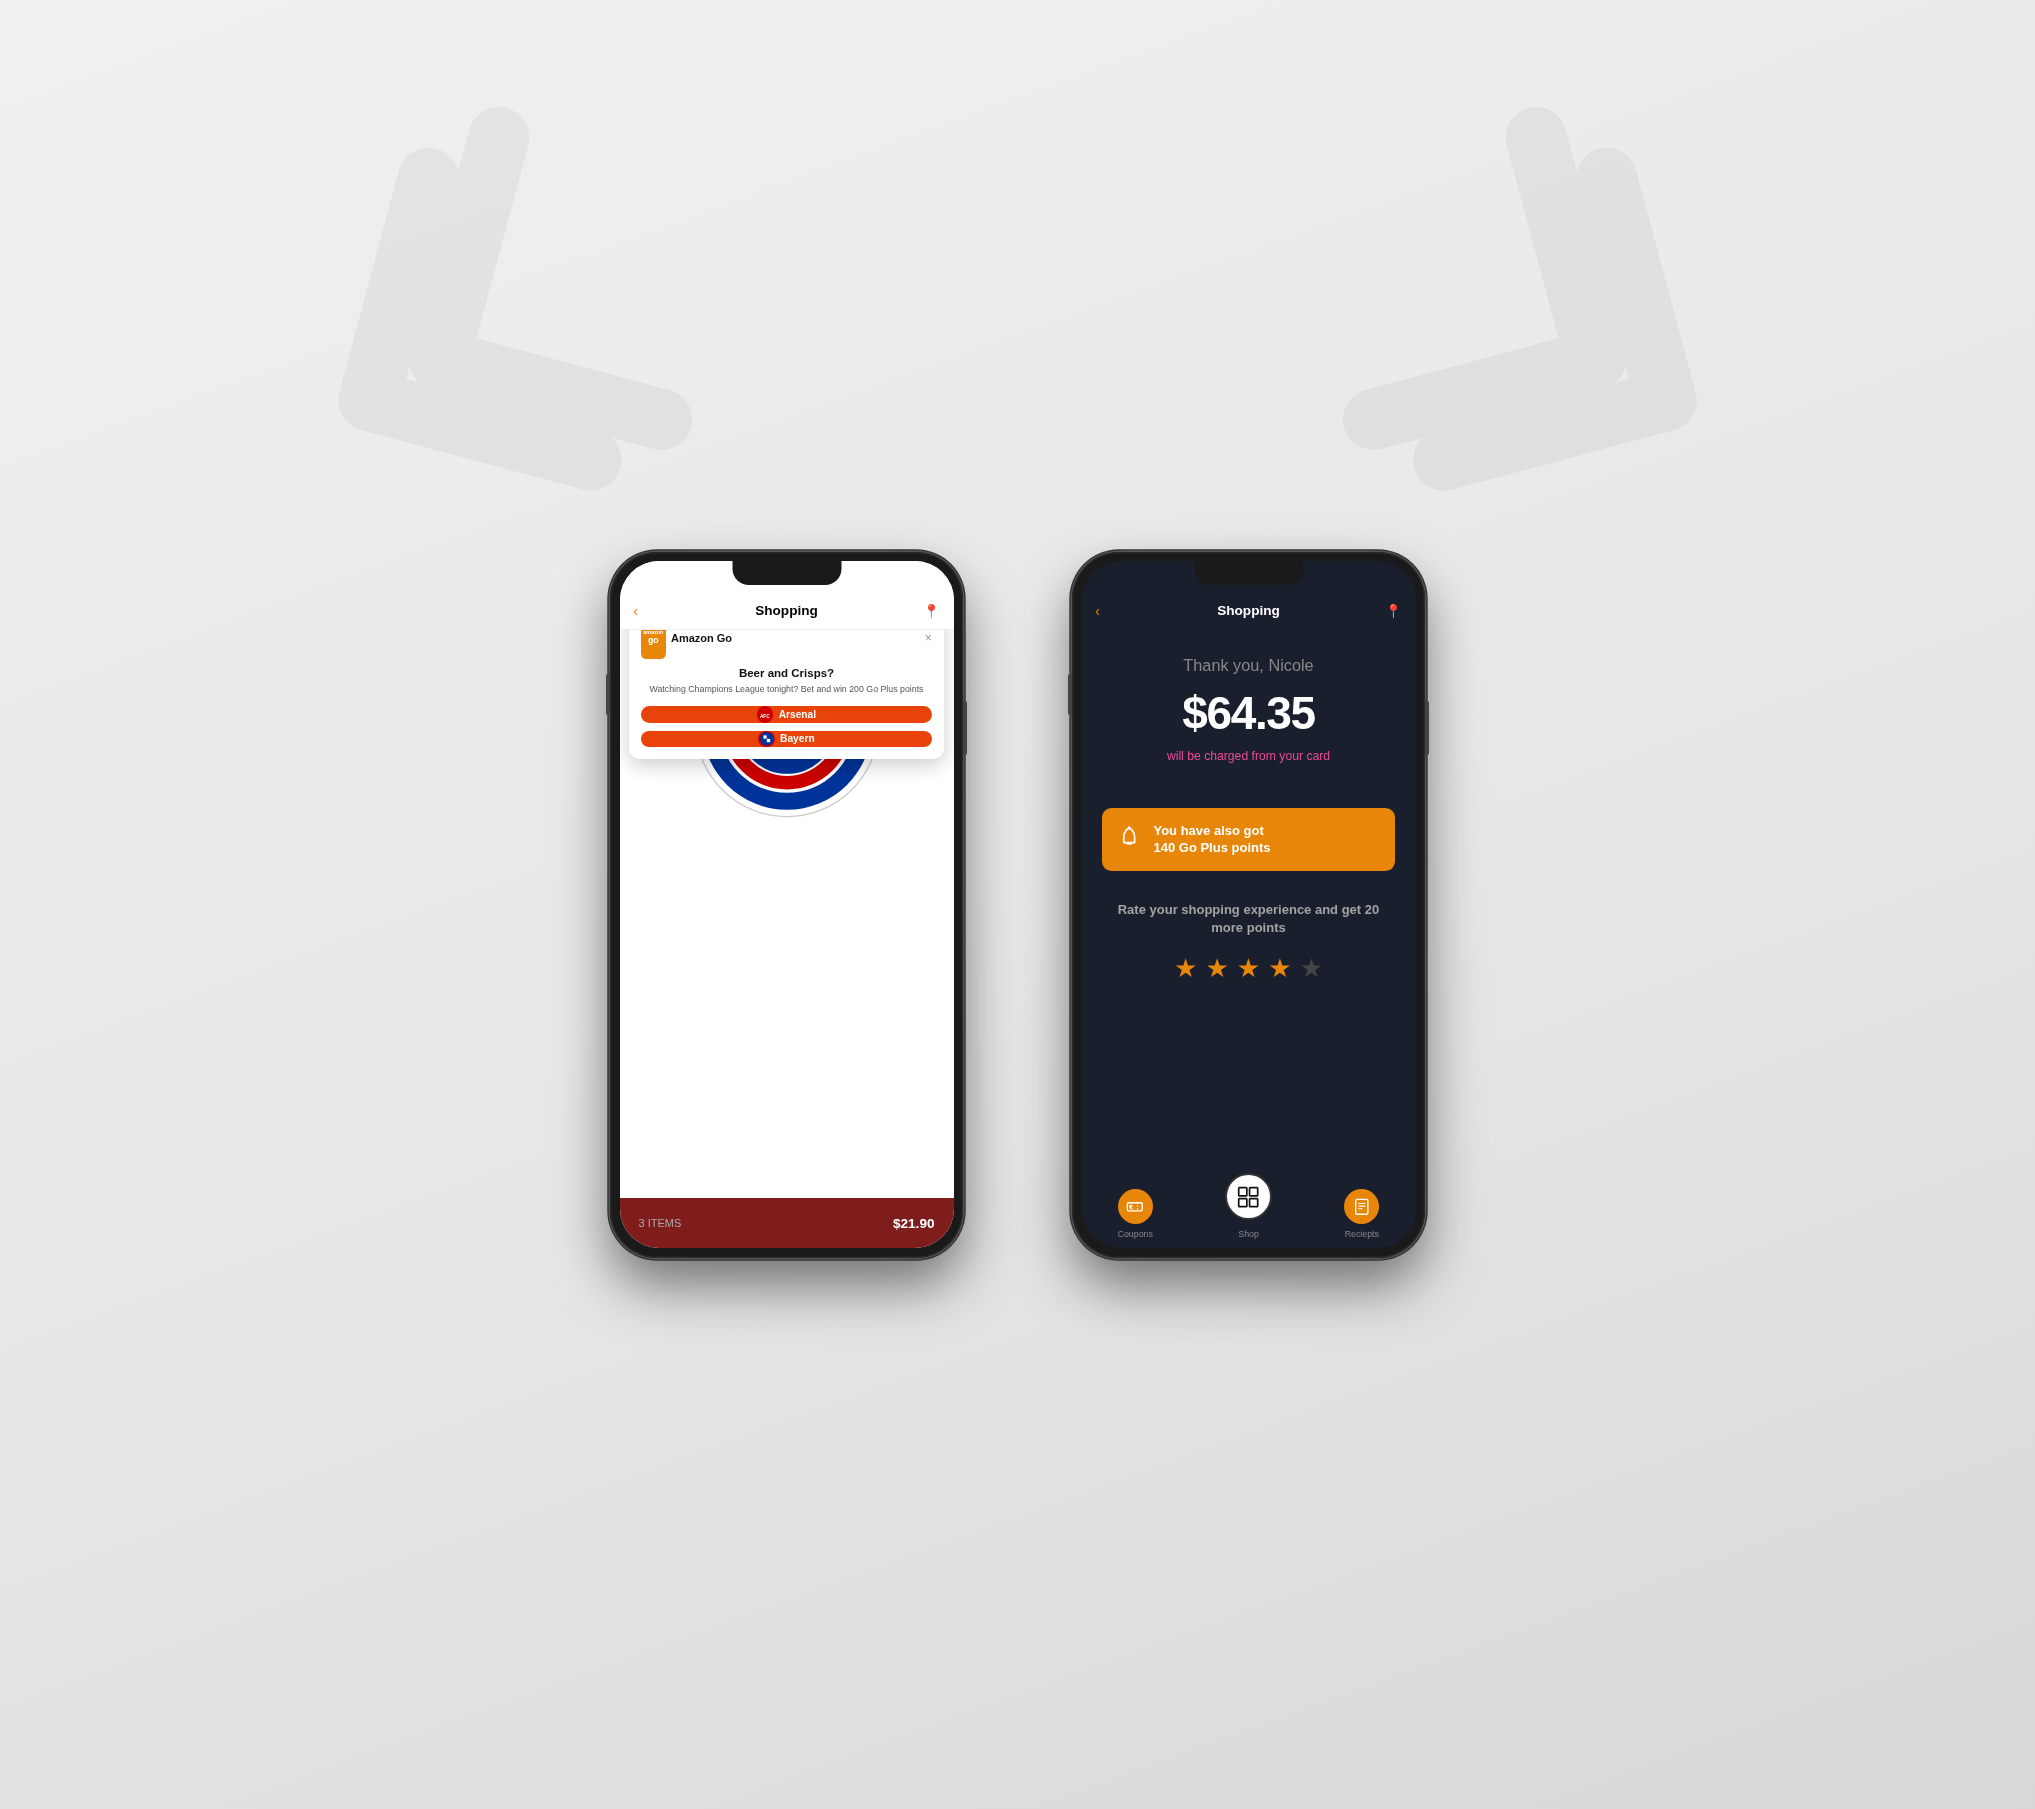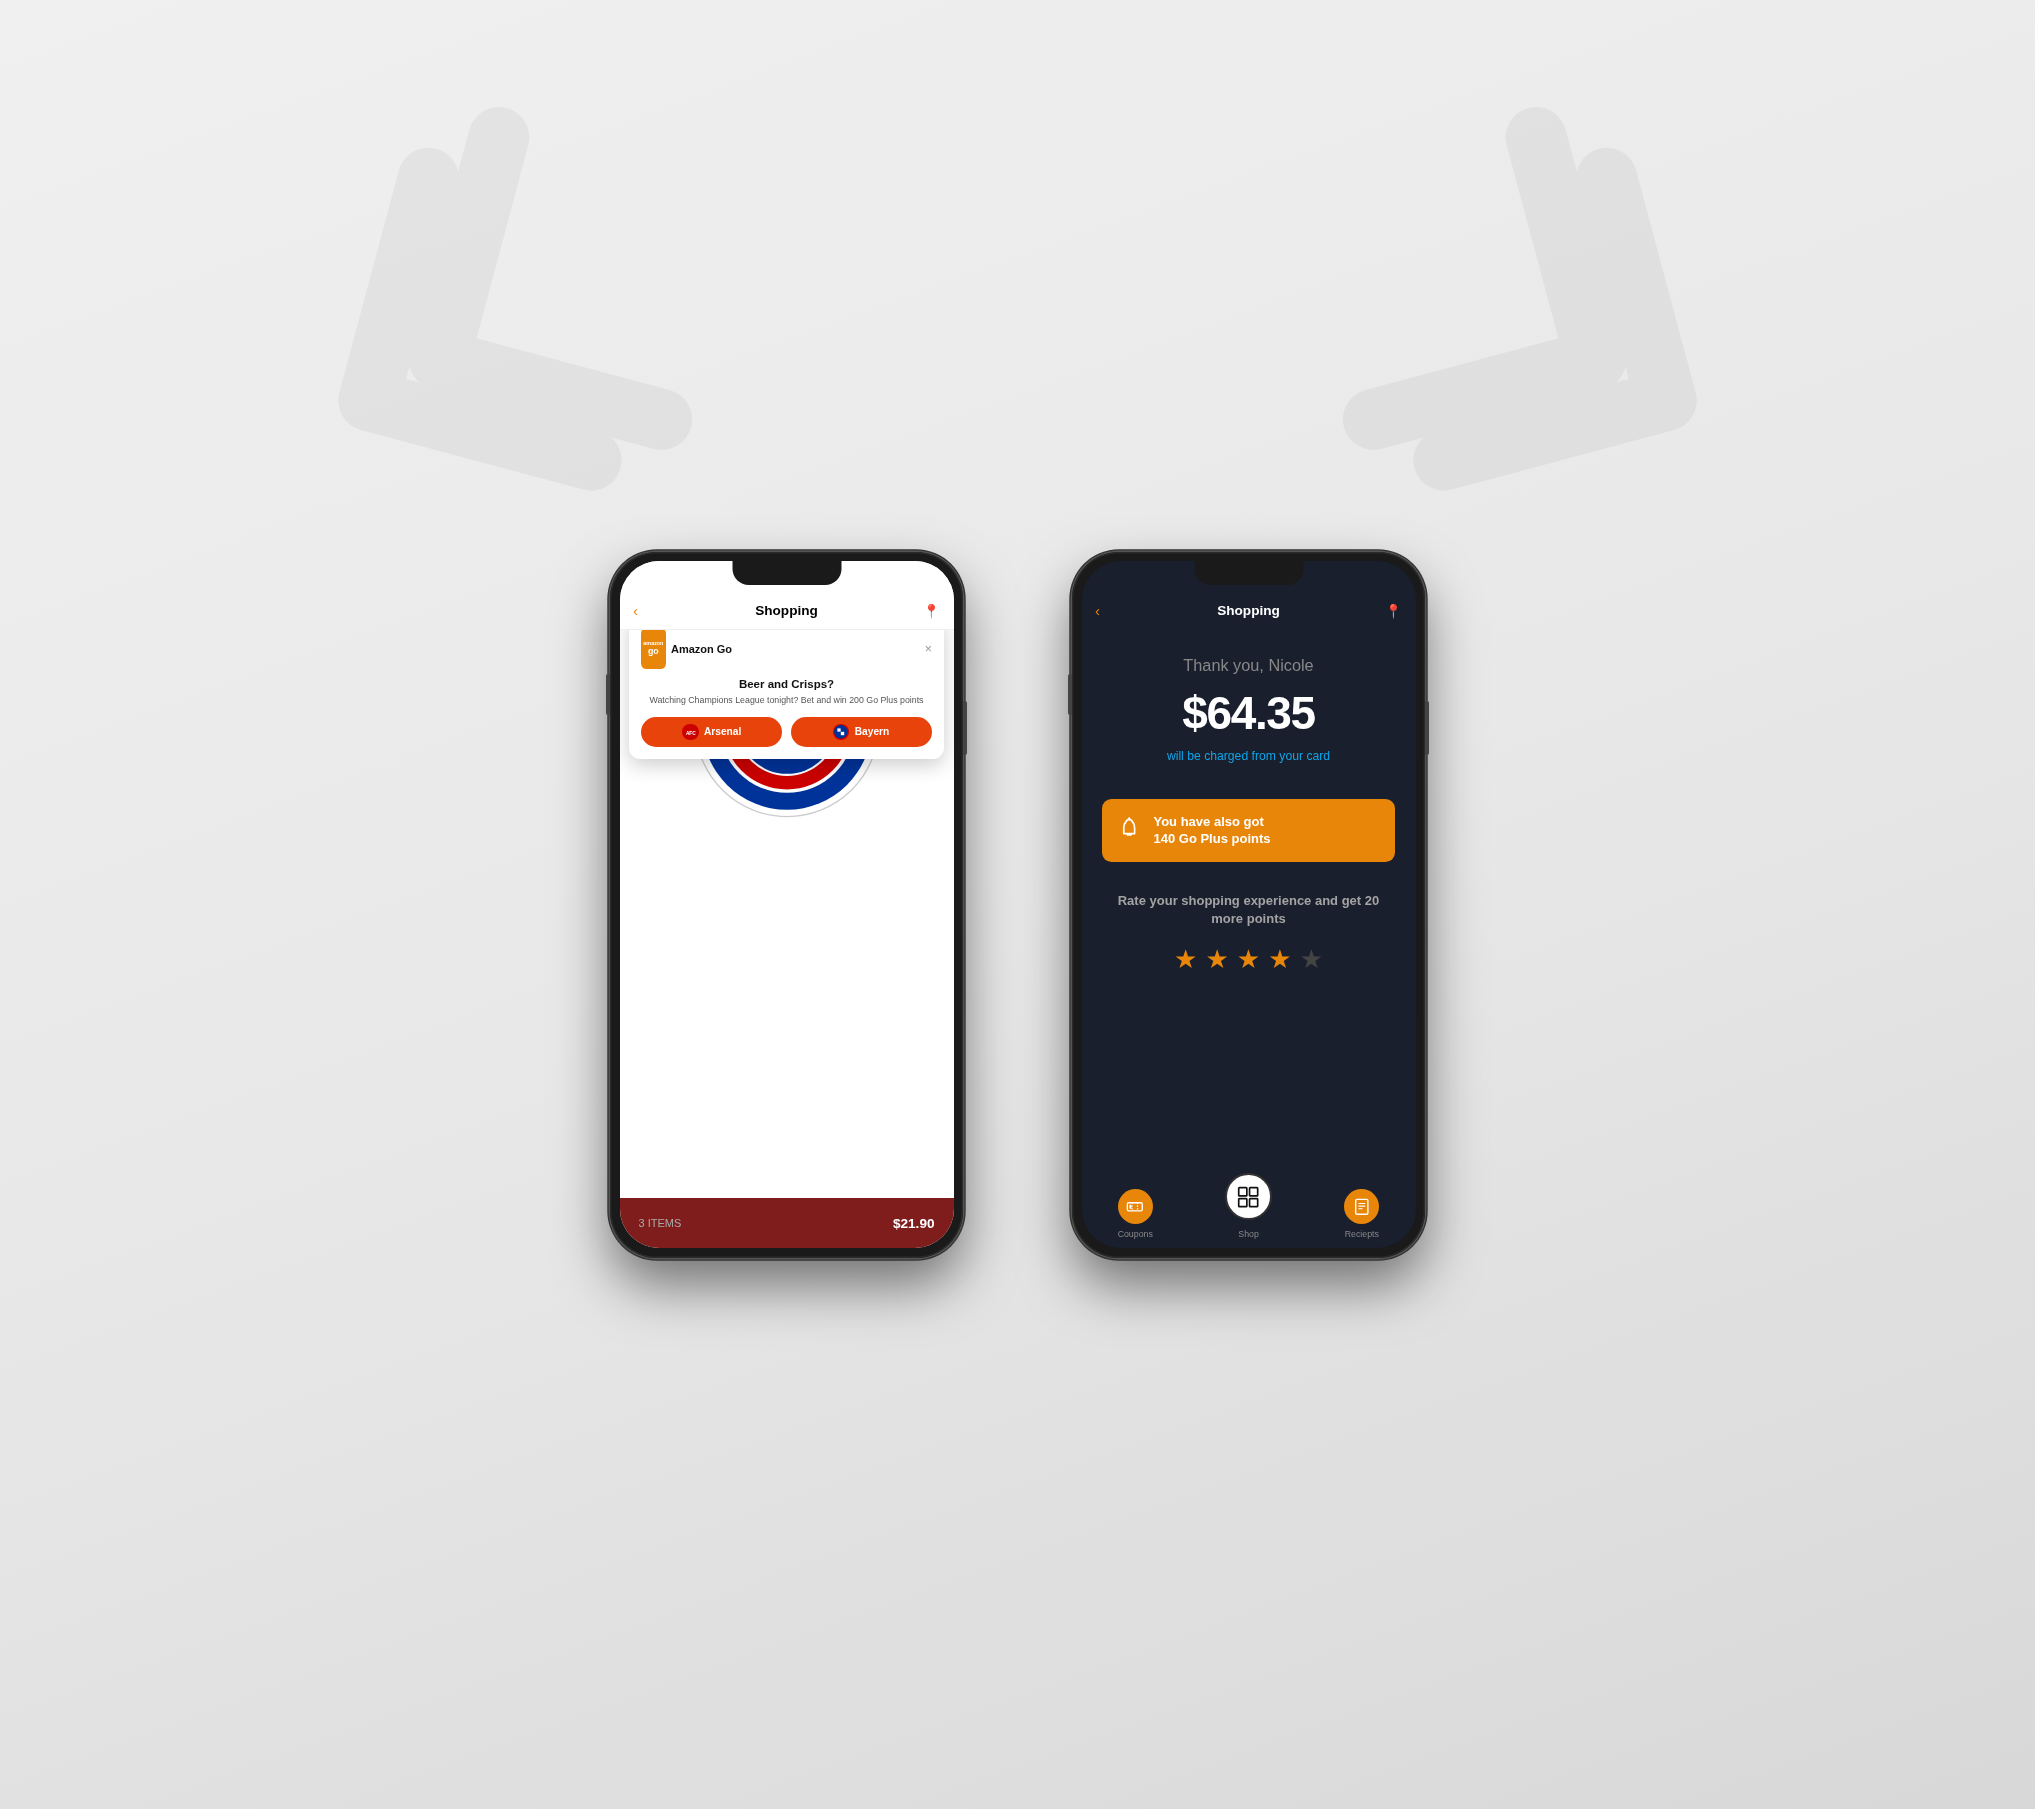--- a/index.html
+++ b/index.html
@@ -280,20 +280,21 @@
       font-size: 8.8px;
       color: #555;
       text-align: center;
       margin-bottom: 11px;
       line-height: 1.4;
     }
 
     .notif-buttons {
       display: flex;
       gap: 8.1px;
+      flex-direction: column;
     }
 
     .notif-btn {
       flex: 1;
       height: 30px;
       border-radius: 15px;
       background: #e8430a;
       display: flex;
       align-items: center;
       justify-content: center;
@@ -404,23 +405,23 @@
     .amount-display {
       font-size: 46px;
       font-weight: 800;
       color: #fff;
       letter-spacing: -1.4px;
       margin-bottom: 8.1px;
     }
 
     .charge-text {
       font-size: 12.2px;
-      color: #0ea5e9;
+      color: #ec4899;
       text-align: center;
-      margin-bottom: 34px;
+      margin-bottom: 43px;
       line-height: 1.4;
     }
 
     .points-banner {
       width: 100%;
       background: #e8860a;
       border-radius: 9.5px;
       padding: 13.6px 15px;
       display: flex;
       align-items: center;

